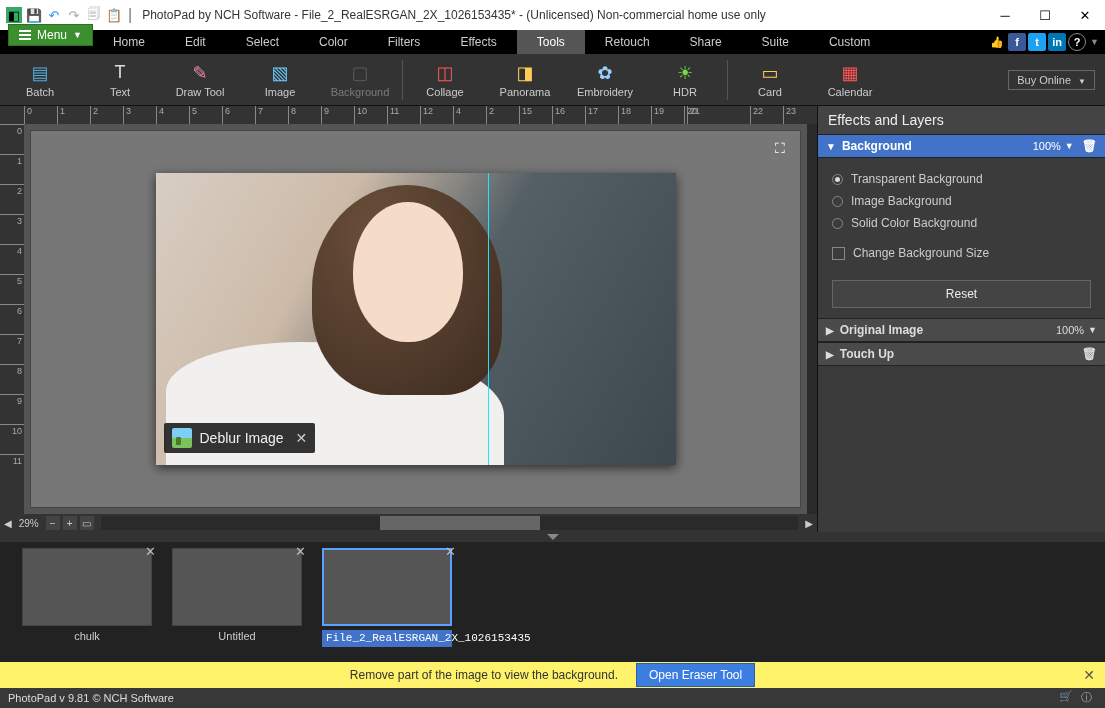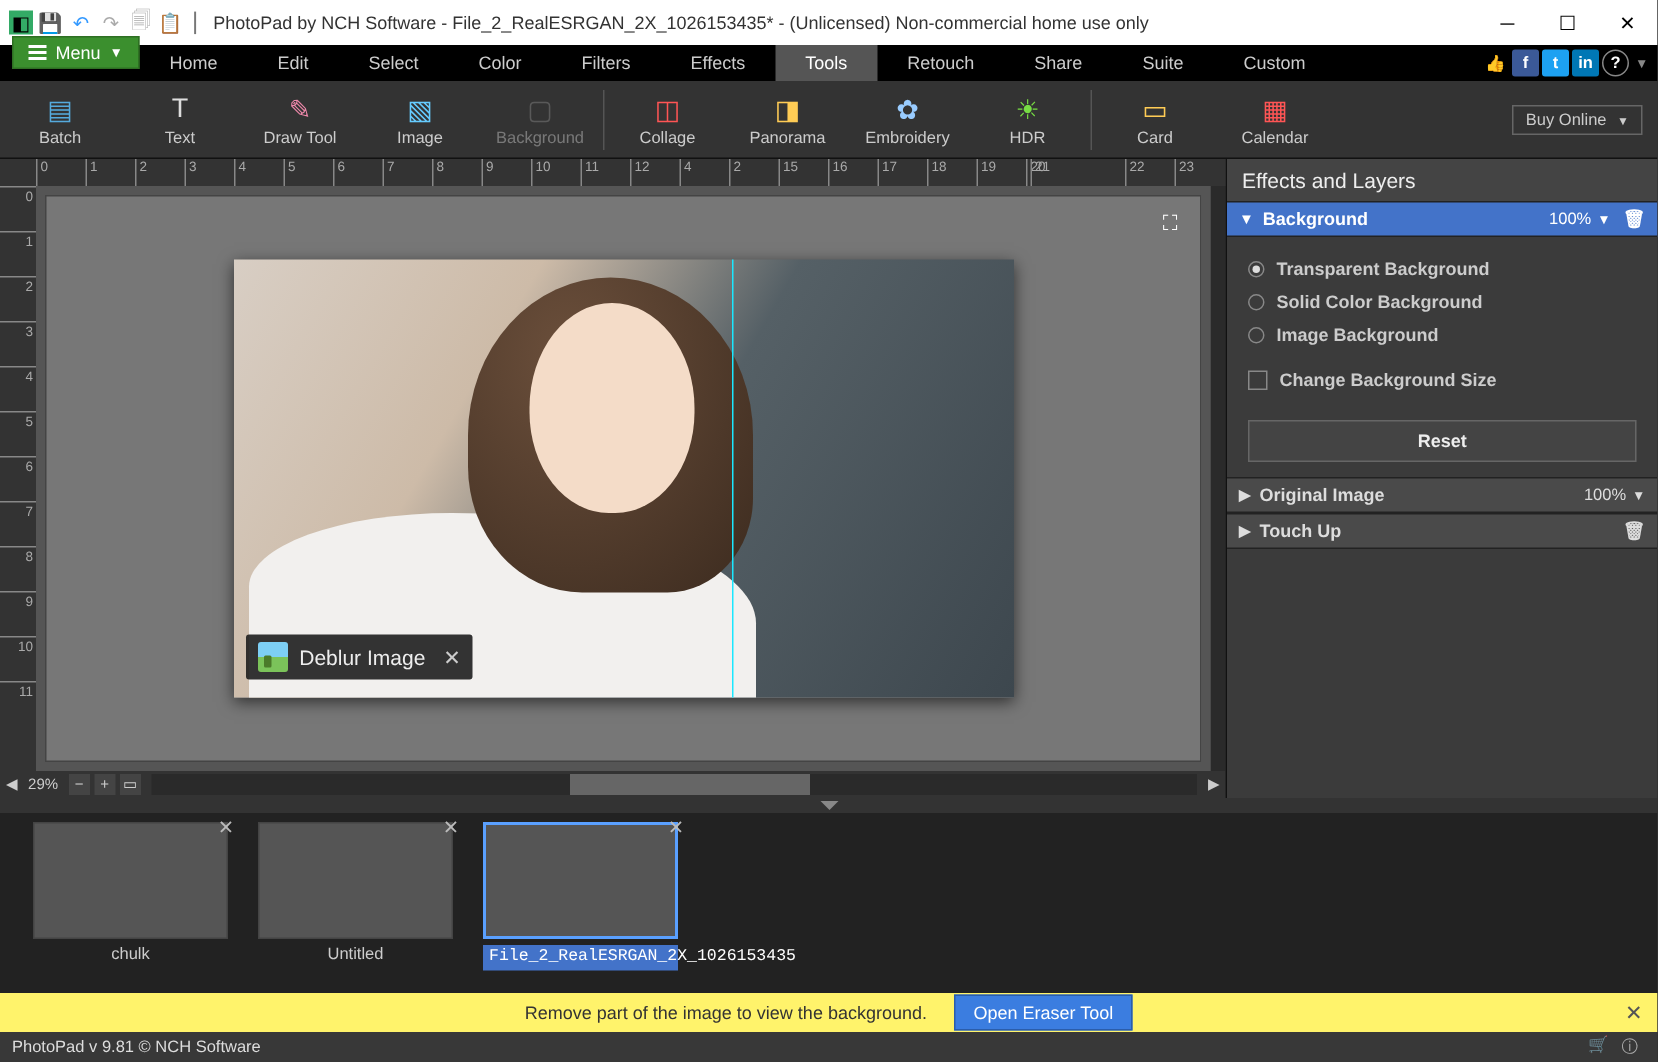--- a/index.html
+++ b/index.html
@@ -55,21 +55,21 @@
 .canvas-status .scrollthumb { position:absolute; left:40%; width:160px; height:100%; background:#666; }
 .zbtn { width:14px; height:14px; background:#444; display:flex; align-items:center; justify-content:center; }
 
 .panel { width:288px; background:#3b3b3b; display:flex; flex-direction:column; border-left:1px solid #111; }
 .panel-title { background:#444; color:#eee; font-size:14px; padding:6px 10px; }
 .panel-section { background:#4373c9; color:#fff; display:flex; align-items:center; padding:4px 8px; font-size:12px; font-weight:bold; border-top:1px solid #222; border-bottom:1px solid #222; }
 .panel-section.grey { background:#4a4a4a; color:#ddd; }
 .panel-section .chev { margin-right:6px; font-size:10px; }
 .panel-section .spacer { flex:1; }
 .panel-section .pct { font-weight:normal; font-size:11px; margin-right:4px; }
-.panel-body { background:#3b3b3b; padding:10px 14px; color:#ccc; font-size:12px;font-weight:bold; }
+.panel-body { background:#3b3b3b; padding:10px 14px; color:#ccc; font-size:12px; }
 .radio-row { display:flex; align-items:center; gap:8px; padding:4px 0; }
 .radio { width:11px; height:11px; border-radius:50%; border:1px solid #888; display:inline-block; position:relative; }
 .radio.checked::after { content:""; position:absolute; inset:2px; border-radius:50%; background:#ddd; }
 .check-row { display:flex; align-items:center; gap:8px; padding:6px 0; }
 .checkbox { width:13px; height:13px; border:1px solid #888; display:inline-block; }
 .resetbtn { width:100%; background:#444; border:1px solid #666; color:#eee; padding:6px 0; font-size:12px; text-align:center; margin-top:14px; }
 
 .sep-handle { height:10px; background:#333; display:flex; align-items:center; justify-content:center; }
 .sep-handle .tri { width:0; height:0; border-left:6px solid transparent; border-right:6px solid transparent; border-top:6px solid #888; }
 .thumbs { height:120px; background:#222; display:flex; align-items:flex-start; padding:6px 22px; gap:20px; }
@@ -288,25 +288,25 @@
       <span style="font-size:9px">▼</span>
       <span style="margin-left:8px">🗑</span>
     </div>
     <div class="panel-body">
       <div class="radio-row">
           <span class="radio checked"></span>
           <span>Transparent Background</span>
         </div>
       <div class="radio-row">
           <span class="radio"></span>
-          <span>Solid Color Background</span>
+          <span>Image Background</span>
         </div>
       <div class="radio-row">
           <span class="radio"></span>
-          <span>Image Background</span>
+          <span>Solid Color Background</span>
         </div>
       <div class="check-row" style="margin-top:6px">
           <span class="checkbox"></span>
           <span>Change Background Size</span>
         </div>
       <div class="resetbtn">Reset</div>
     </div>
     <div class="panel-section grey">
       <span class="chev">▶</span>
       <span>Original Image</span>

